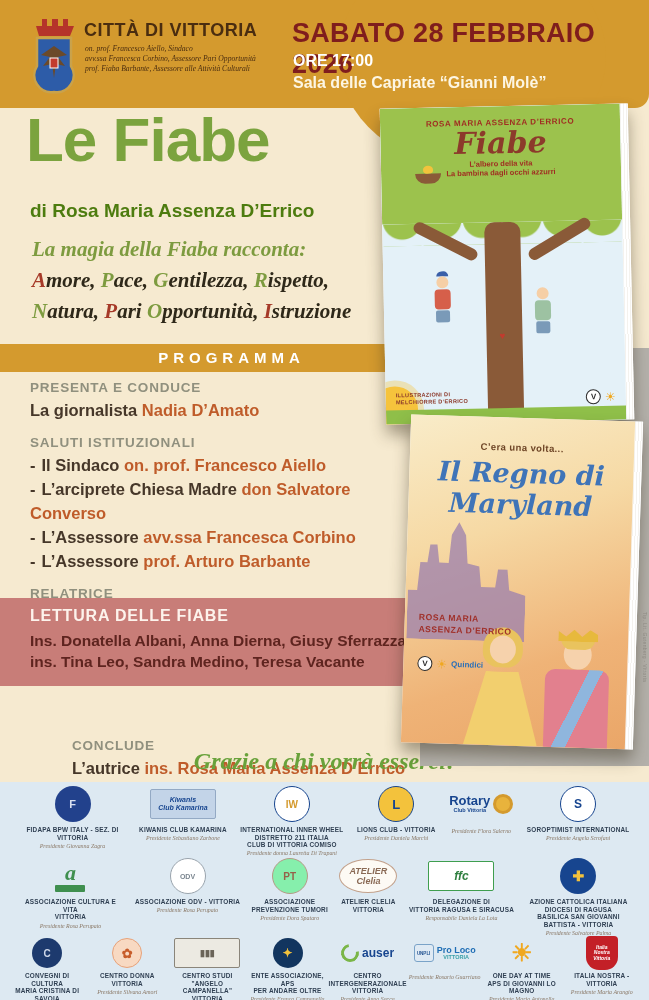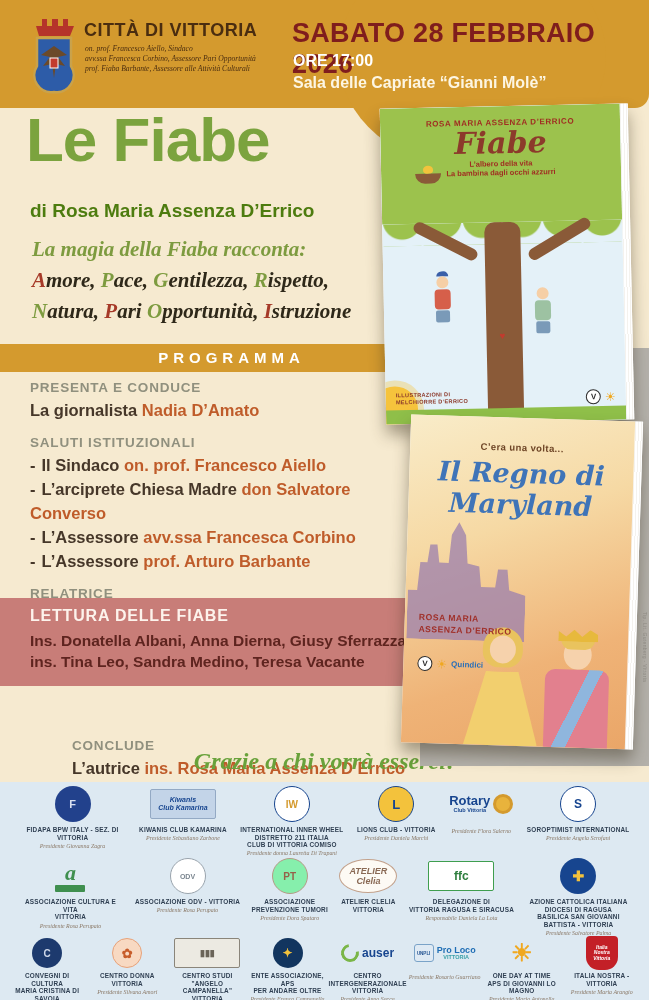--- a/index.html
+++ b/index.html
@@ -374,21 +374,21 @@
               <div class="shape-line">Clelia</div>
             </div>
           </div>
           <div class="sp-lines">
             <div class="sp-line">ATELIER CLELIA</div>
             <div class="sp-line">VITTORIA</div>
           </div>
         </div>
         <div class="sponsor">
           <div class="logo-icon">
-            <div class="shape shape-rect" style="background: rgb(255, 255, 255); border: 1.5px solid rgb(63, 158, 79); color: rgb(47, 127, 63); font-size: 12px; ">ffc</div>
+            <div class="shape shape-rect" style="background: rgb(255, 255, 255); border: 1.5px solid rgb(63, 158, 79); color: rgb(47, 127, 63); font-size: 12px; font-style: italic;">ffc</div>
           </div>
           <div class="sp-lines">
             <div class="sp-line">DELEGAZIONE DI</div>
             <div class="sp-line">VITTORIA RAGUSA E SIRACUSA</div>
           </div>
           <div class="sp-pres">Responsabile Daniela La Lota</div>
         </div>
         <div class="sponsor">
           <div class="logo-icon">
             <div class="shape shape-circle" style="background: rgb(23, 69, 143); color: rgb(243, 194, 60); font-size: 14px;">✚</div>

